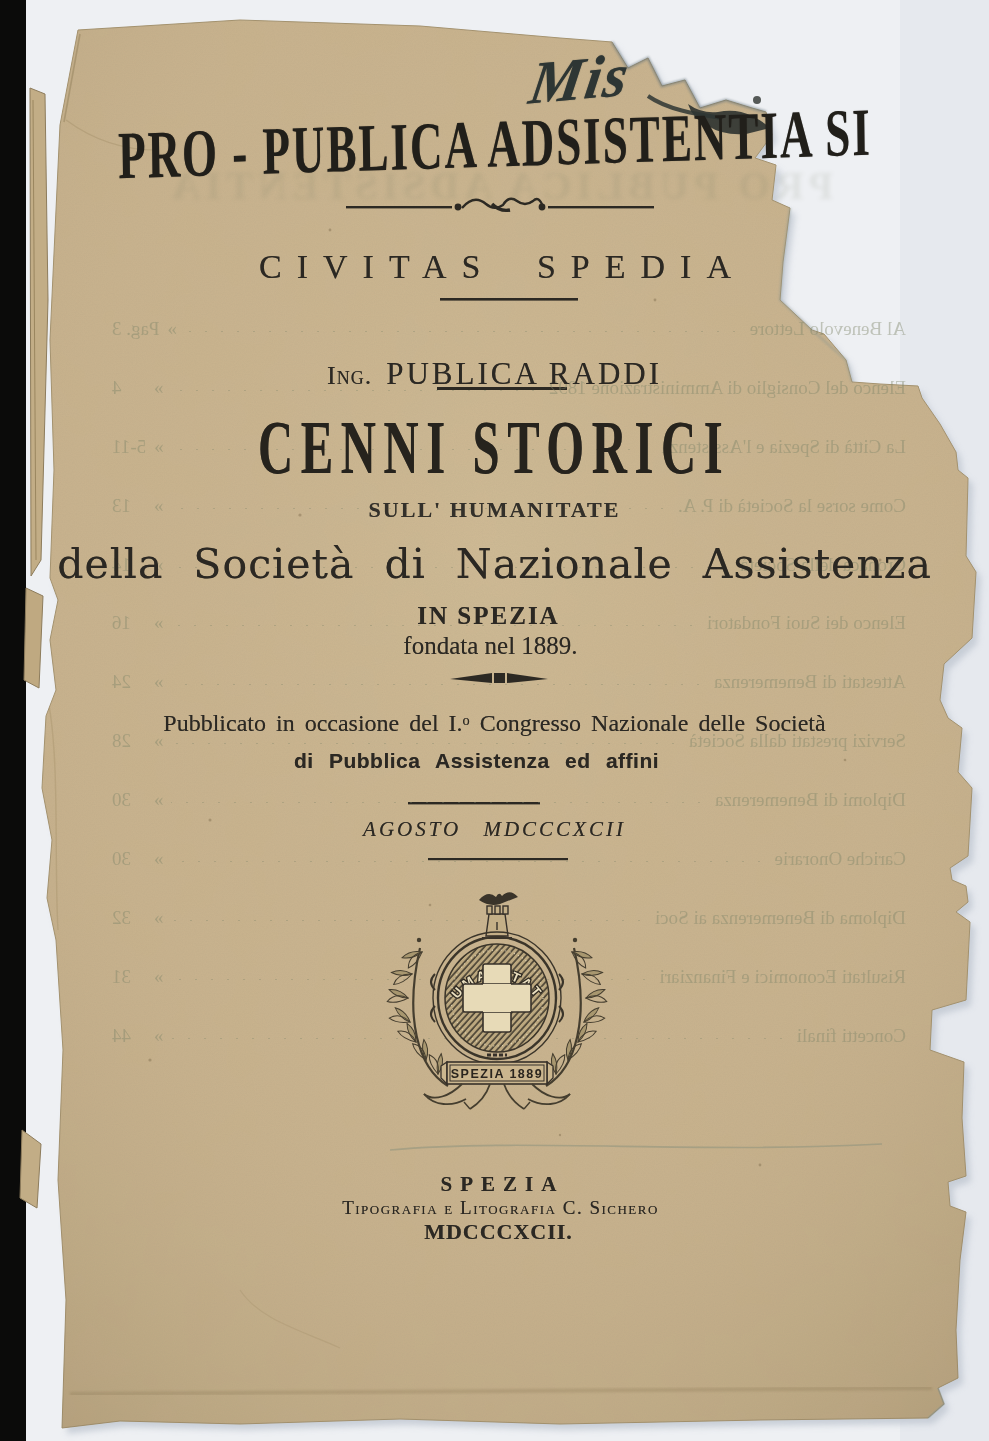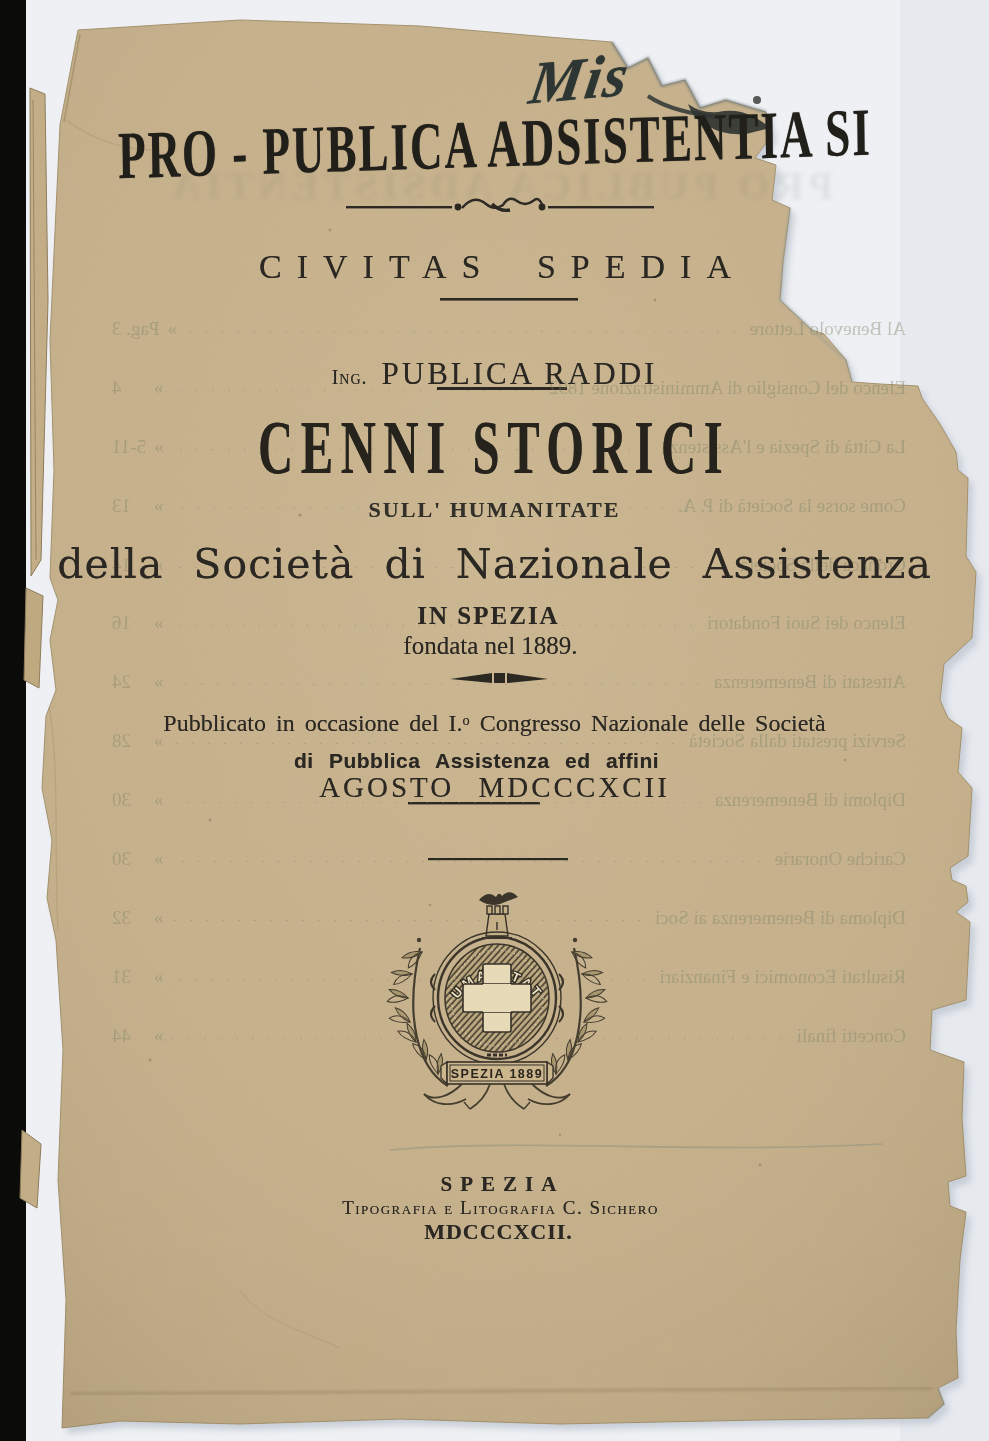--- a/index.html
+++ b/index.html
@@ -10,32 +10,32 @@
   .txt{position:absolute;left:0;width:989px;text-align:center;white-space:nowrap;
        color:#2b2823;text-shadow:0 0 .6px rgba(43,40,35,.55);}
   .hand{position:absolute;left:530px;top:38px;width:260px;text-align:left;
         font-style:italic;font-weight:bold;font-size:60px;color:#2e3634;
         transform:rotate(-5deg) skewX(-14deg);letter-spacing:2px;
         text-shadow:0 0 1px rgba(40,50,48,.6);}
   .series{top:118px;font-weight:bold;font-size:45px;letter-spacing:2px;color:#211f1a;}
   .series>span{display:inline-block;transform:scale(1,1.5) rotate(-1.2deg);transform-origin:50% 50%;}
   .civitas{top:248px;font-size:34px;letter-spacing:15px;word-spacing:18px;color:#2b2823;transform:translateX(8px);}
   .author{top:356px;font-size:31px;letter-spacing:3px;}
-  .author .prefix{font-variant:small-caps;font-size:20px;letter-spacing:1px;margin-right:14px;}
+  .author .prefix{font-variant:small-caps;font-size:26px;letter-spacing:1px;margin-right:14px;}
   .cenni{top:414px;font-weight:bold;font-size:58px;color:#26231d;letter-spacing:9px;}
   .cenni>span{display:inline-block;transform:scale(.84,1.32);transform-origin:50% 50%;}
   .sull{top:497px;font-size:22px;font-weight:bold;letter-spacing:2px;color:#33302a;}
   .della{top:540px;font-size:41px;letter-spacing:1px;word-spacing:16px;color:#2b2823;
          font-family:"DejaVu Serif",serif;}
   .inspezia{top:602px;font-size:25px;font-weight:bold;letter-spacing:2px;transform:translateX(-6px);}
   .fondata{top:632px;font-size:25px;transform:translateX(-4px);}
   .occ1{top:710px;font-size:24px;word-spacing:4px;}
   .occ2{top:749px;font-size:21px;font-weight:bold;word-spacing:9px;letter-spacing:.5px;
         font-family:"Liberation Sans",sans-serif;transform:translateX(-18px);}
-  .agosto{top:771px;font-size:29px;letter-spacing:3px;word-spacing:14px;}
+  .agosto{top:817px;font-size:21px;letter-spacing:3px;word-spacing:14px;font-style:italic;}
   .imp-city{top:1172px;font-size:21px;font-weight:600;letter-spacing:8px;transform:translateX(8px);}
   .imp-printer{top:1197px;font-size:19px;font-variant:small-caps;letter-spacing:1.5px;transform:translateX(6px);}
   .imp-year{top:1219px;font-size:22px;font-weight:bold;letter-spacing:1px;transform:translateX(4px);}
   .sup{font-size:.6em;vertical-align:.45em;}
   
   .ghost-wrap{position:absolute;left:84px;top:318px;width:836px;height:770px;
               transform:scaleX(-1);opacity:.42;filter:blur(.7px);
               color:#7d8468;font-size:19px;pointer-events:none;}
   .grow{height:58.9px;display:flex;align-items:flex-start;gap:8px;padding:0 28px 0 14px;}
   .glabel{flex:none;}

